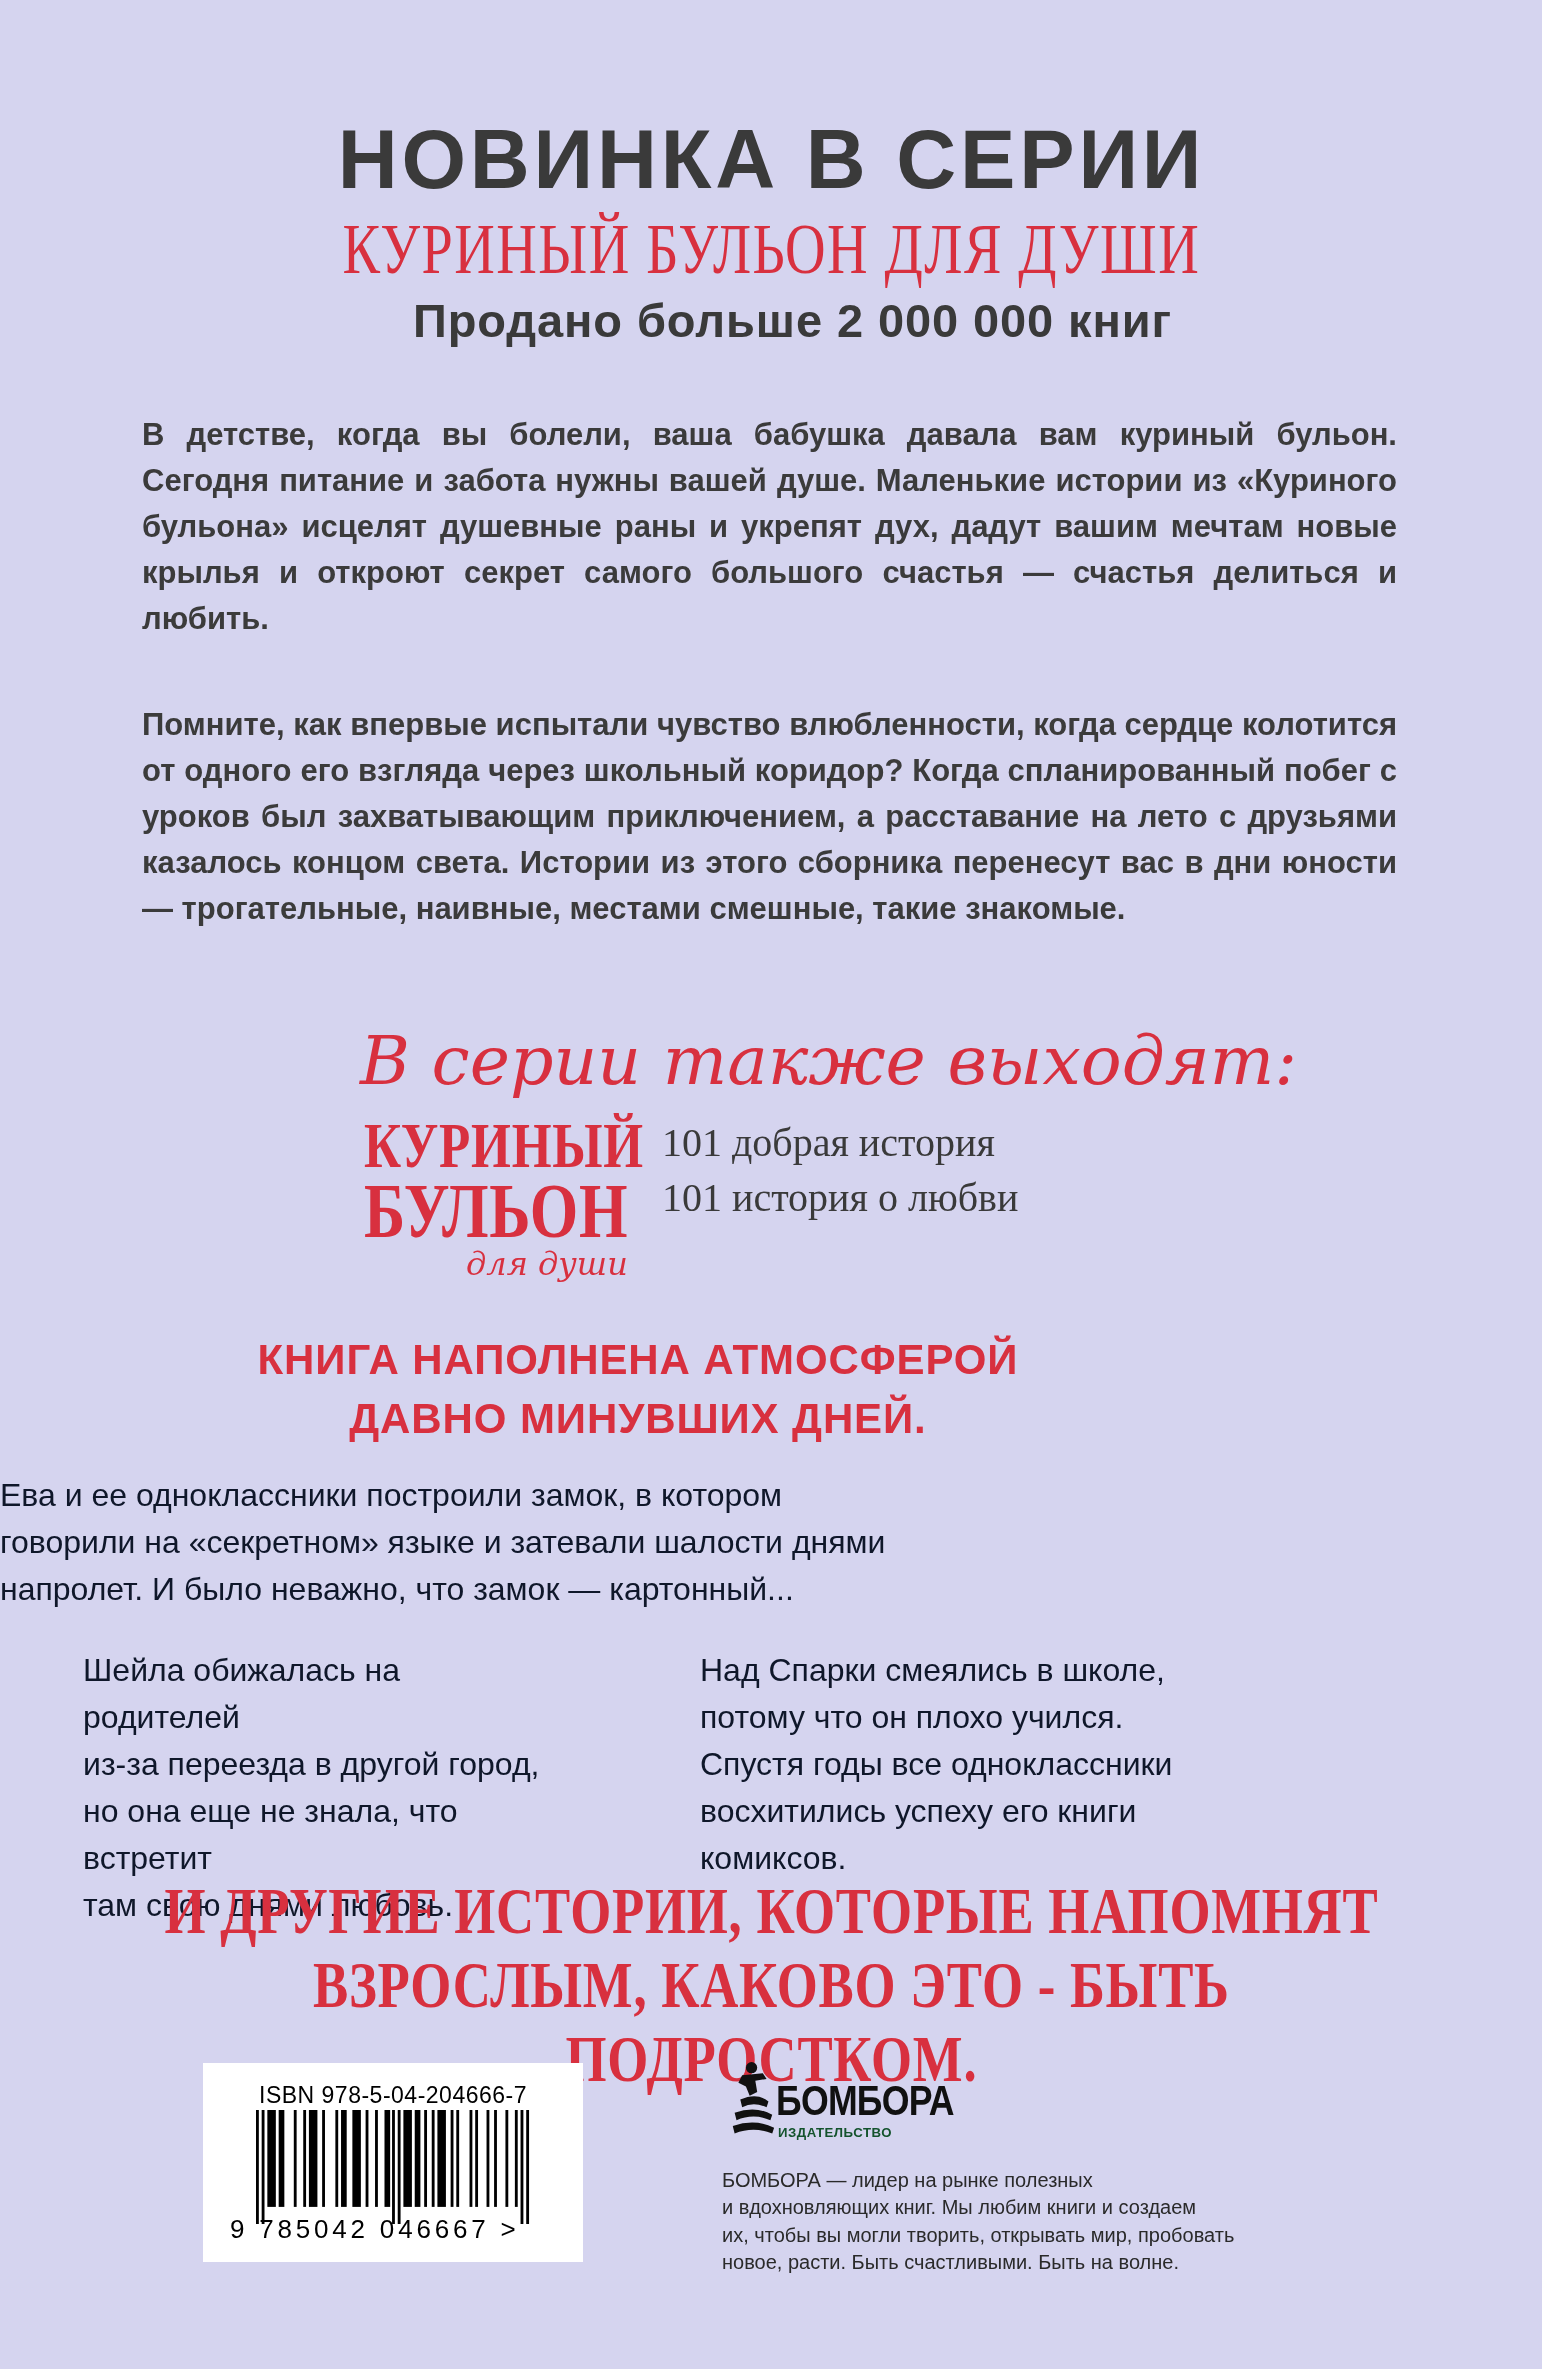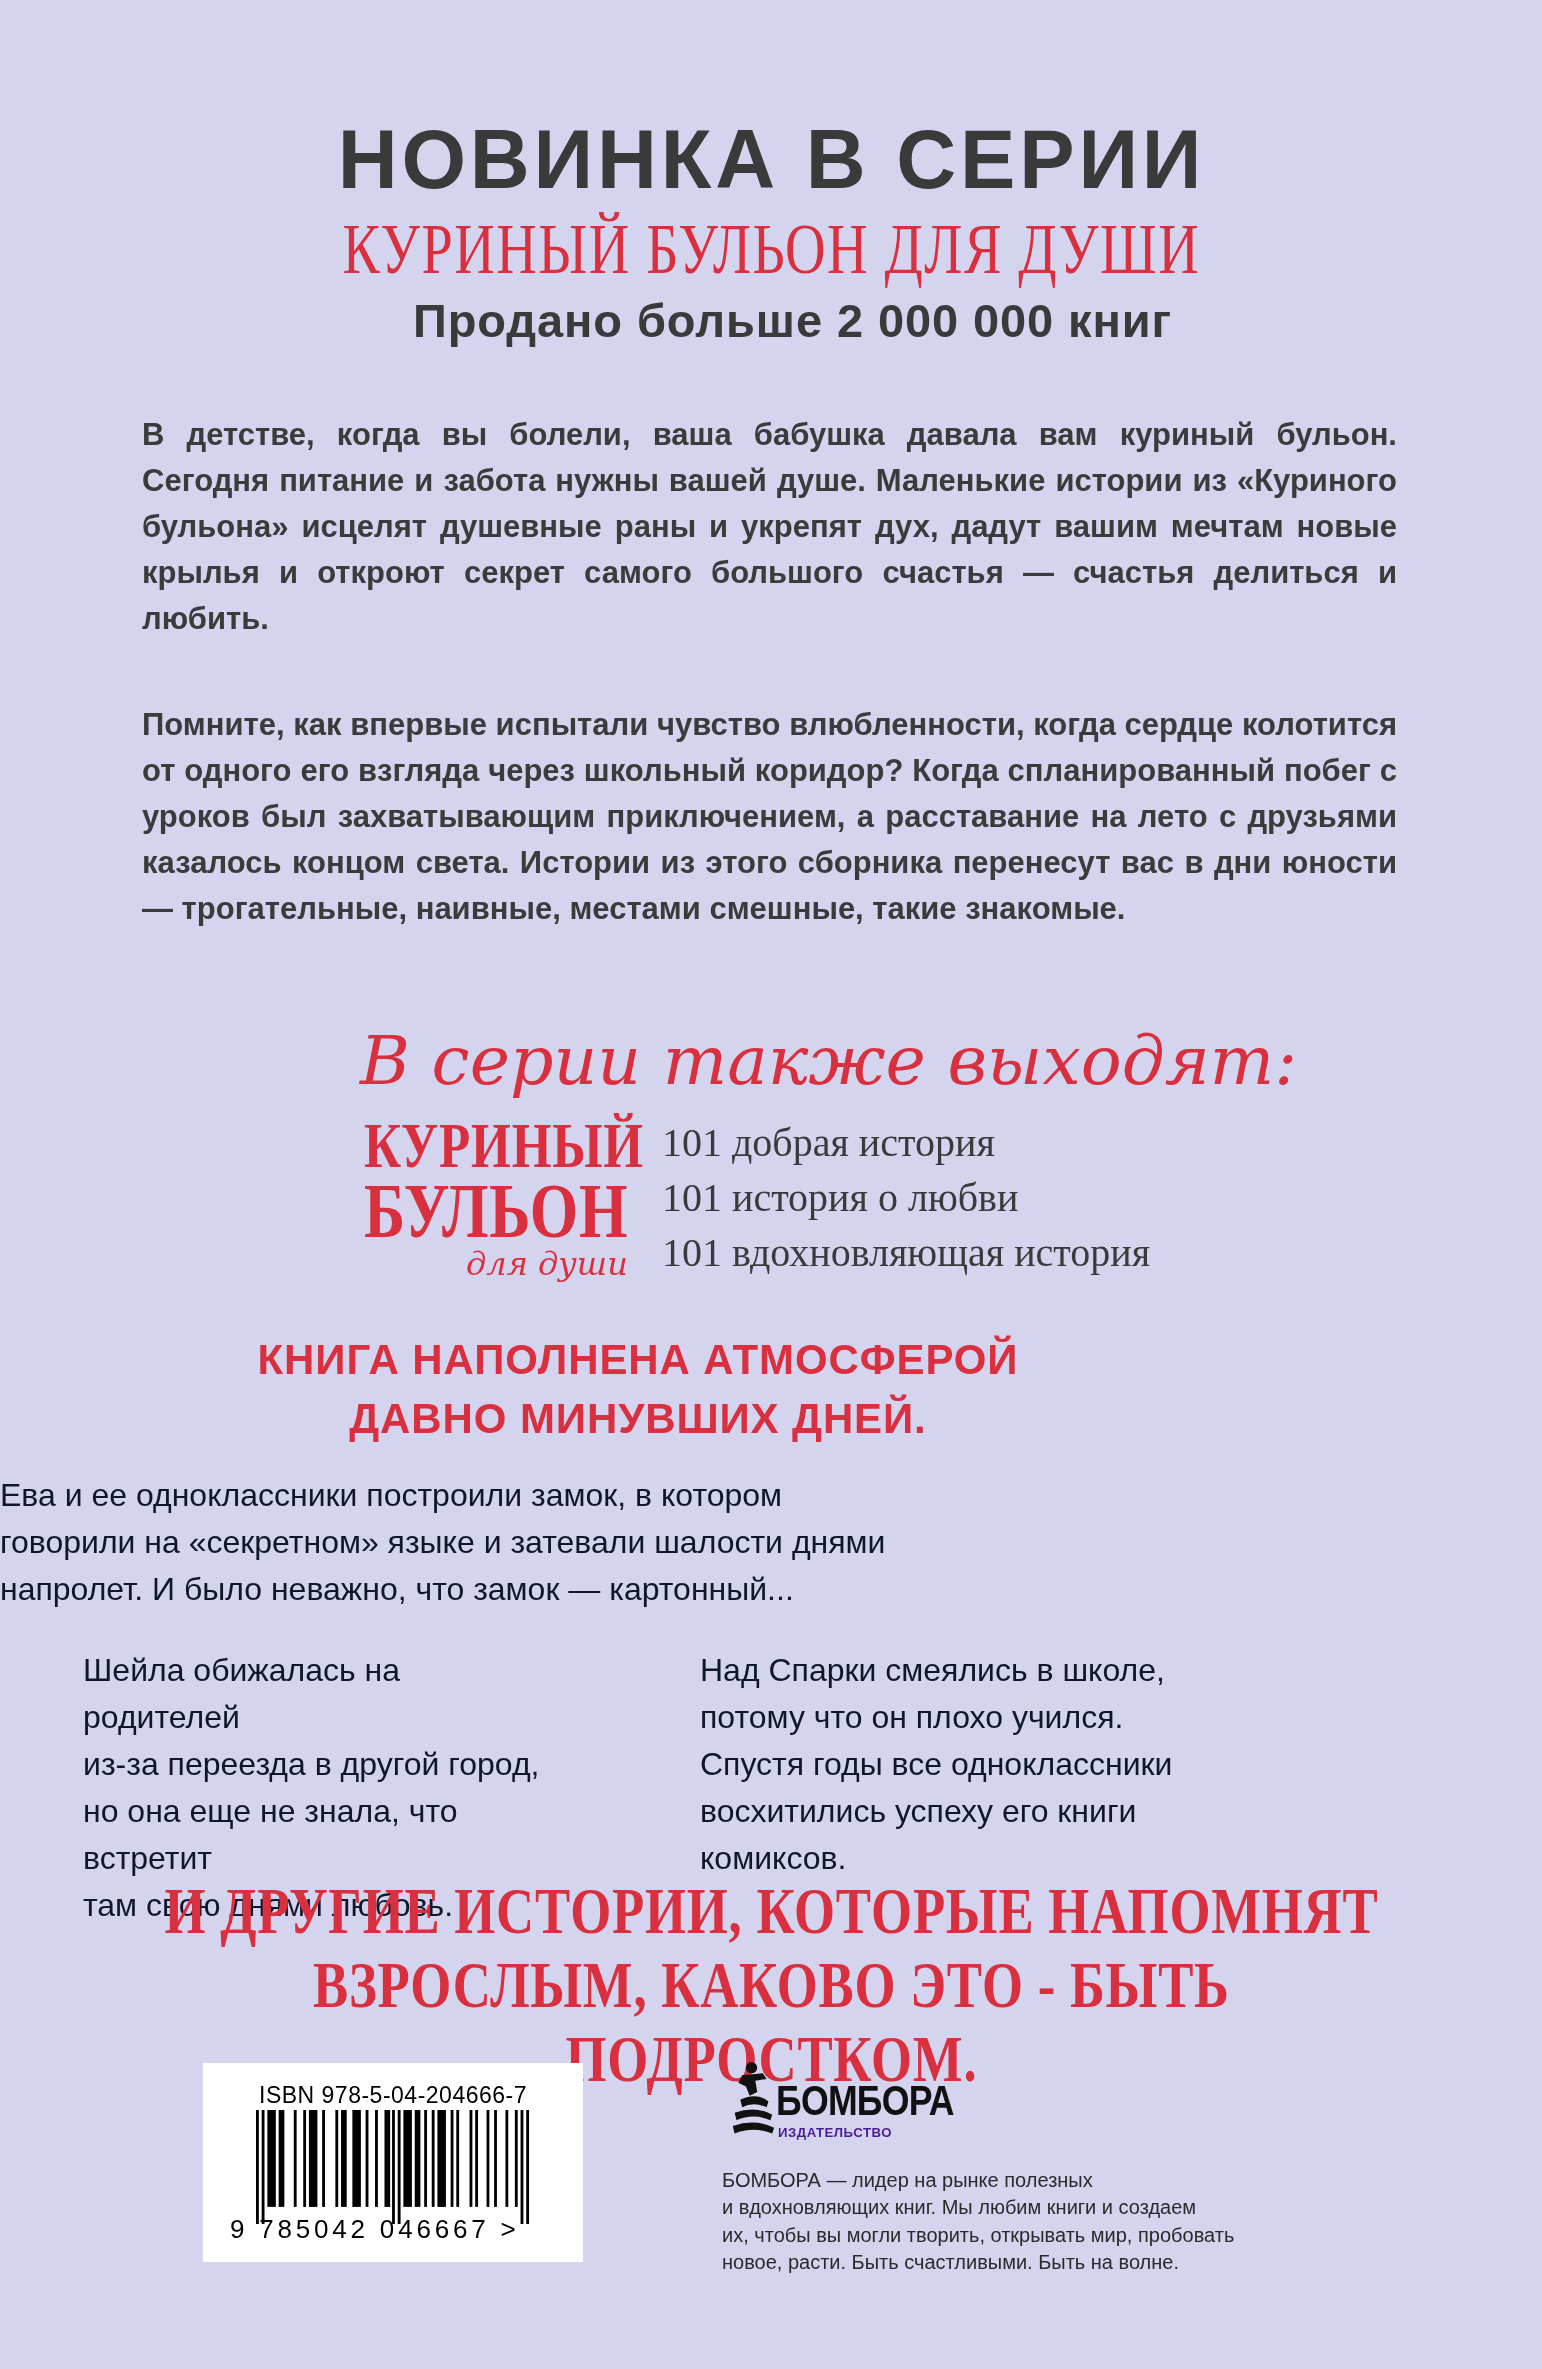--- a/index.html
+++ b/index.html
@@ -120,21 +120,21 @@
     font-size: 26px; color: #000; letter-spacing: 3.8px; white-space: nowrap;
   }
 
   
   #pub-logo { left: 729px; top: 2054px; width: 246px; height: 95px; }
   #pub-name {
     left: 776px; top: 2077px; font-size: 42px; font-weight: bold; color: #111;
     letter-spacing: -0.9px; transform: scaleX(0.85); transform-origin: 0 0;
   }
   #pub-sub {
-    left: 778px; top: 2125px; font-size: 13.2px; font-weight: bold; color: #4c1d95;
+    left: 778px; top: 2125px; font-size: 13.2px; font-weight: bold; color: #14532d;
     letter-spacing: 0.5px;
   }
   #pub-desc {
     left: 722px; top: 2167px; width: 568px;
     font-size: 20px; line-height: 27.4px; color: #2a2a2a;
   }
 </style>
 </head>
 <body>
 
@@ -149,21 +149,20 @@
 
 <div id="logo" class="abs">
   <div class="logo-l1">КУРИНЫЙ</div>
   <div class="logo-l2">БУЛЬОН</div>
   <div class="logo-l3">для души</div>
 </div>
 
 <div id="series-list" class="abs">
   <div class="series-item">101 добрая история</div>
   <div class="series-item">101 история о любви</div>
-  <div class="series-item">101 вдохновляющая история</div>
 </div>
 
 <div id="atmos" class="abs center">
   <div>КНИГА НАПОЛНЕНА АТМОСФЕРОЙ</div>
   <div>ДАВНО МИНУВШИХ ДНЕЙ.</div>
 </div>
 
 <div id="story-main" class="abs story">
   <div>Ева и ее одноклассники построили замок, в котором</div>
   <div>говорили на «секретном» языке и затевали шалости днями</div>

